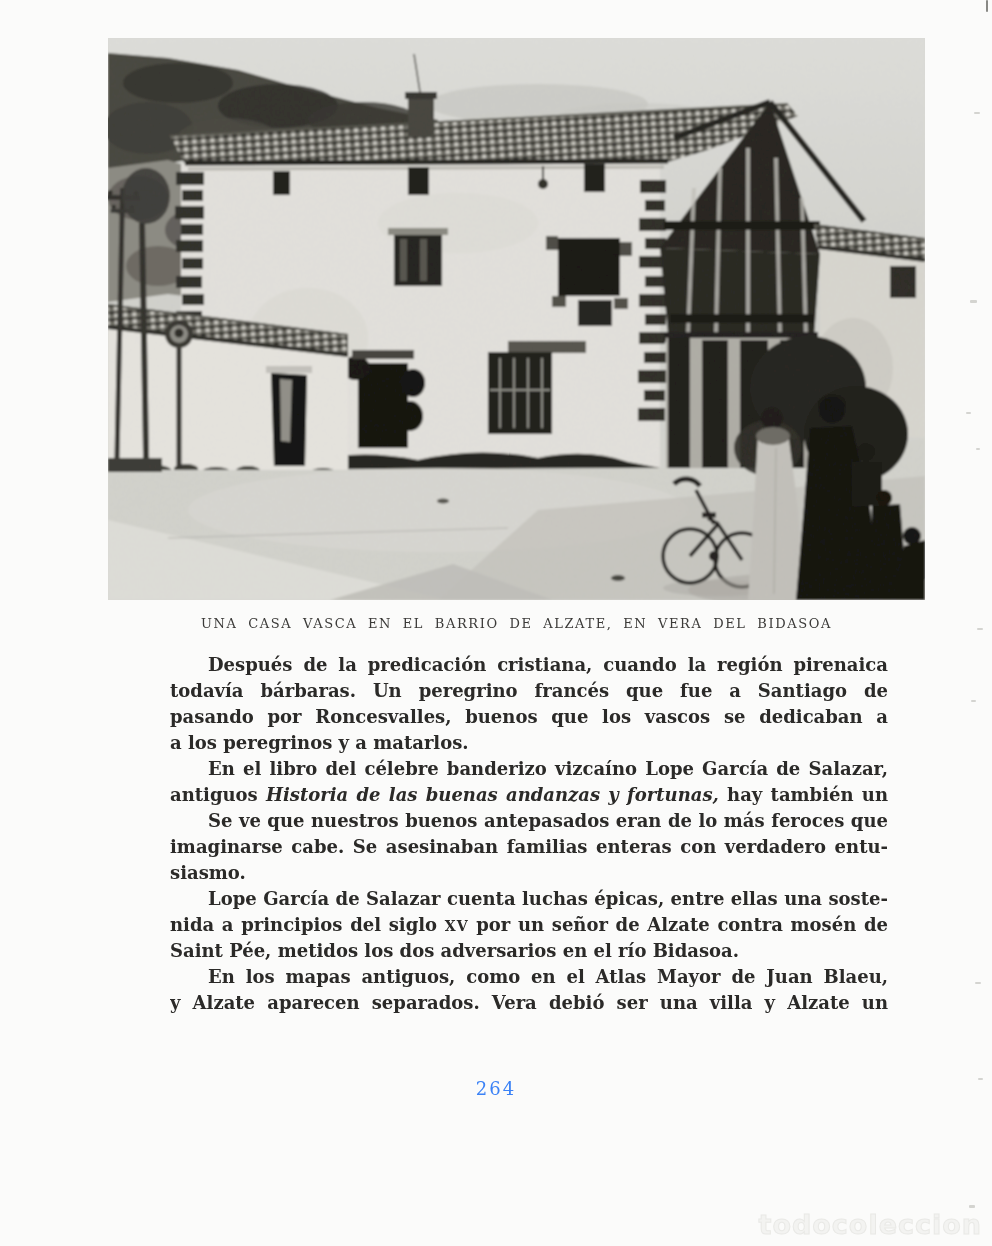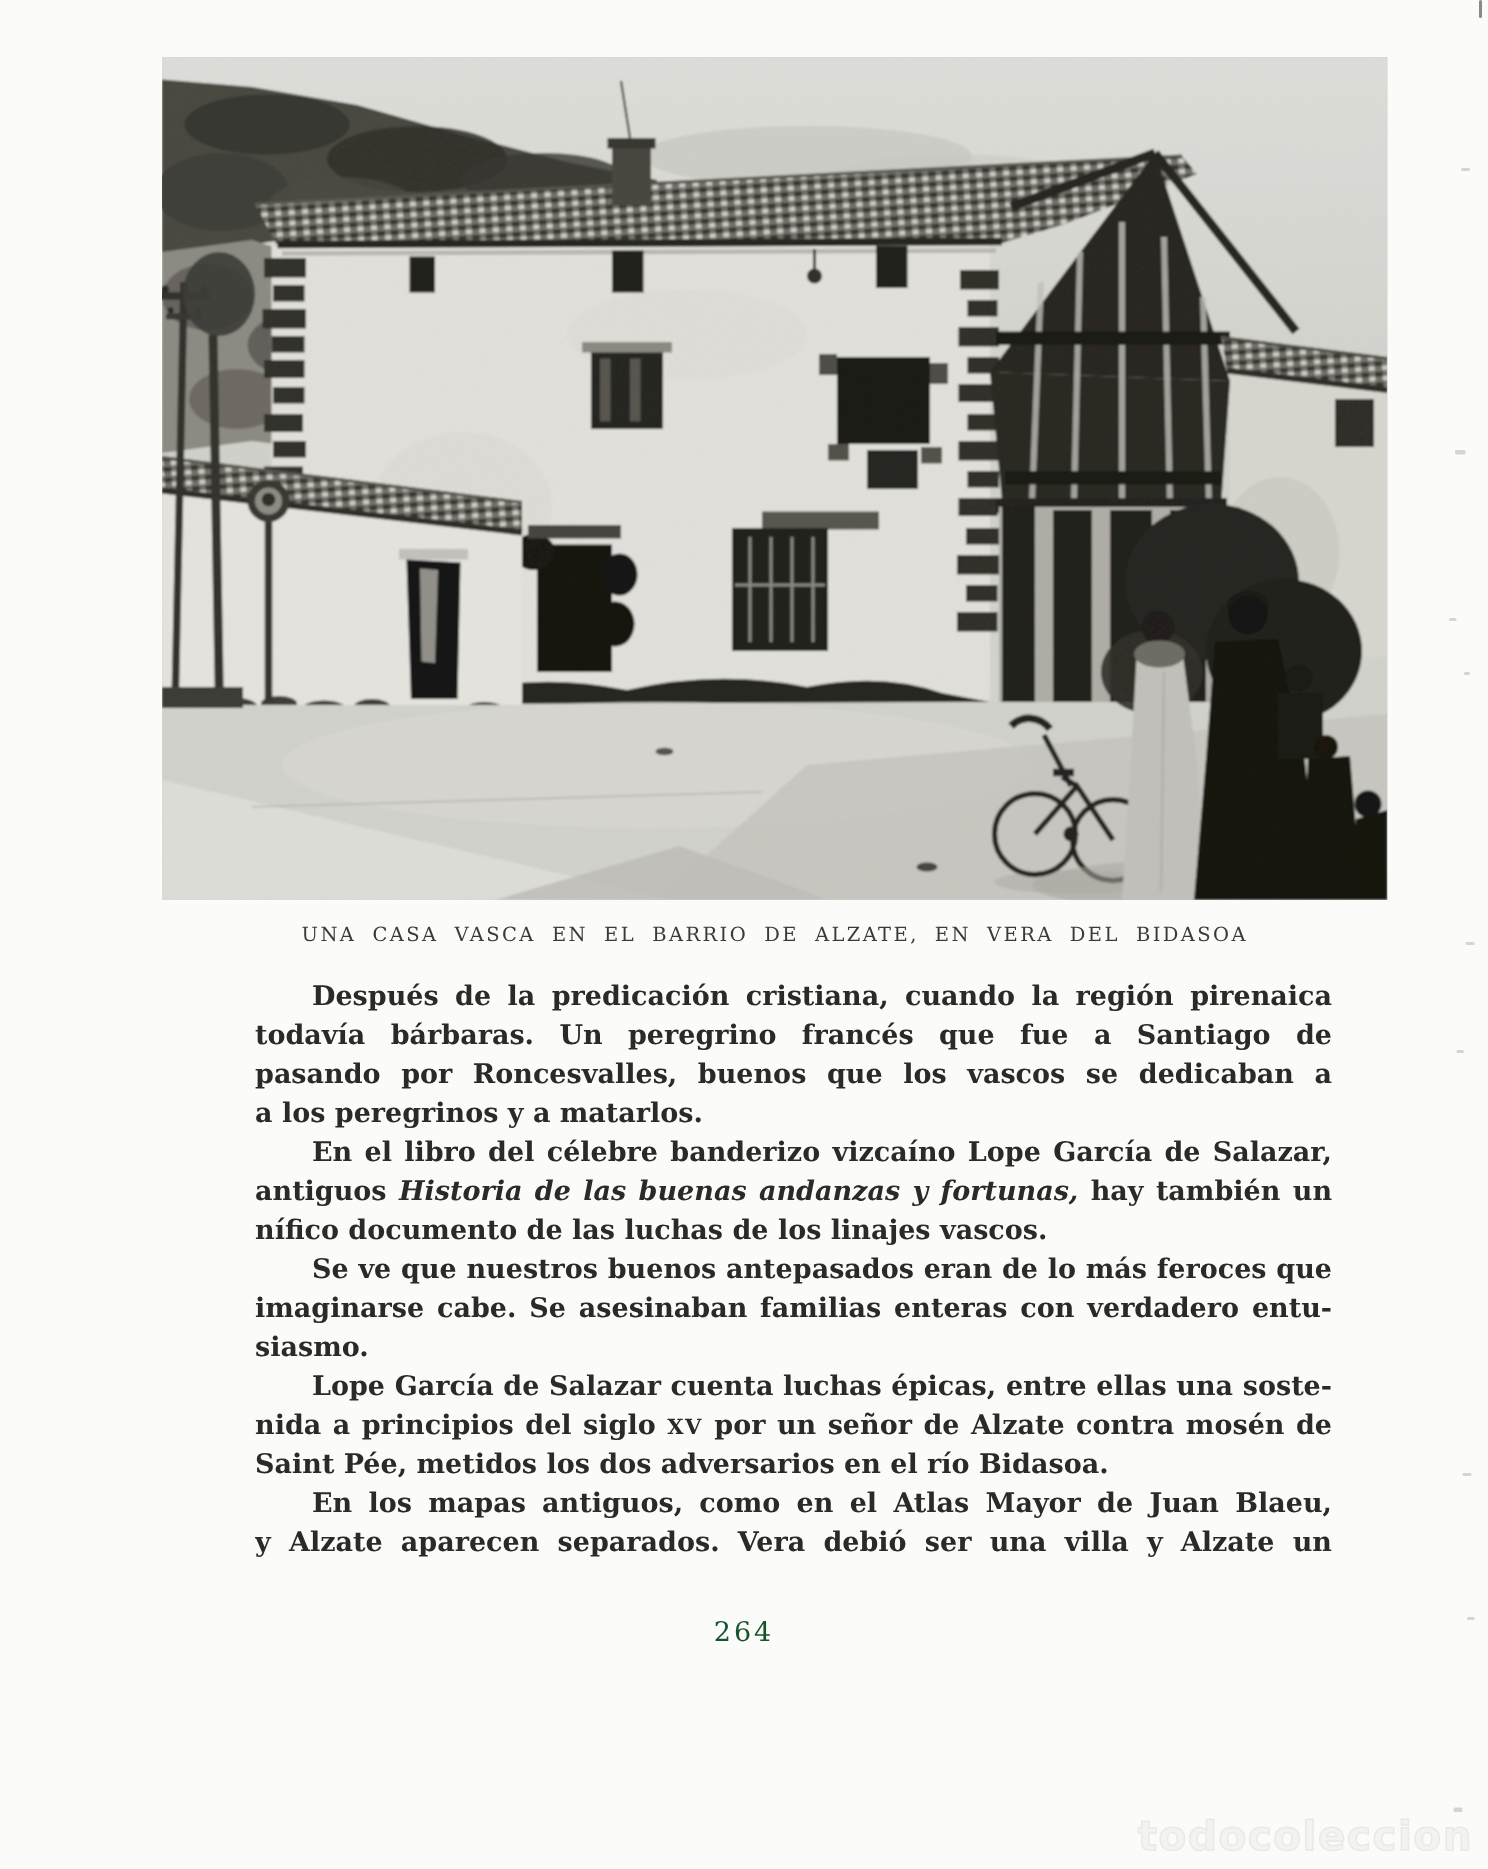--- a/index.html
+++ b/index.html
@@ -31,21 +31,21 @@
     text-align:justify; text-align-last:justify;font-weight:bold;
   }
   .line.first{text-indent:38px;}
   .line.end{text-align-last:auto;}
   .line .i{font-style:italic;}
   .line .c{text-transform:uppercase; font-size:0.78em; letter-spacing:1px;}
   
   .pagenum-row{
     position:absolute; left:0; top:1078px; width:992px; text-align:center;
   }
-  .pagenum-row span{font-size:18px; letter-spacing:2px; color:#14532d;margin-top:12px;}
+  .pagenum-row span{font-size:18px; letter-spacing:2px; color:#3b82f6;margin-top:12px;}
   
   .watermark{
     position:absolute; right:10px; bottom:6px;
     font-family:"DejaVu Sans","Liberation Sans",sans-serif;
     font-size:27px; font-weight:bold; letter-spacing:1px;
     color:#f3f3f1; -webkit-text-stroke:1px #e9e9e6;
   }
   
   .artifacts div{position:absolute; background:#a3a39e; opacity:.45; border-radius:1px;}
   .artifacts .dark{background:#6d6d68; opacity:.8;}
@@ -321,21 +321,20 @@
 
   <div class="caption">UNA CASA VASCA EN EL BARRIO DE ALZATE, EN VERA DEL BIDASOA</div>
 
   <main class="text-block">
       <div class="line first"><span>Después de la predicación cristiana, cuando la región pirenaica entró</span></div>
       <div class="line"><span>todavía bárbaras. Un peregrino francés que fue a Santiago de Compostela,</span></div>
       <div class="line"><span>pasando por Roncesvalles, buenos que los vascos se dedicaban a desvalijar</span></div>
       <div class="line end"><span>a los peregrinos y a matarlos.</span></div>
       <div class="line first"><span>En el libro del célebre banderizo vizcaíno Lope García de Salazar,</span></div>
       <div class="line"><span>antiguos </span><span class="i">Historia de las buenas andanzas y fortunas,</span><span> hay también un mag-</span></div>
-      <div class="line end"><span>nífico documento de las luchas de los linajes vascos.</span></div>
       <div class="line first"><span>Se ve que nuestros buenos antepasados eran de lo más feroces que</span></div>
       <div class="line"><span>imaginarse cabe. Se asesinaban familias enteras con verdadero entu-</span></div>
       <div class="line end"><span>siasmo.</span></div>
       <div class="line first"><span>Lope García de Salazar cuenta luchas épicas, entre ellas una soste-</span></div>
       <div class="line"><span>nida a principios del siglo </span><span class="c">xv</span><span> por un señor de Alzate contra mosén de</span></div>
       <div class="line end"><span>Saint Pée, metidos los dos adversarios en el río Bidasoa.</span></div>
       <div class="line first"><span>En los mapas antiguos, como en el Atlas Mayor de Juan Blaeu, Vera</span></div>
       <div class="line"><span>y Alzate aparecen separados. Vera debió ser una villa y Alzate un lugar,</span></div>
     </main>
 

